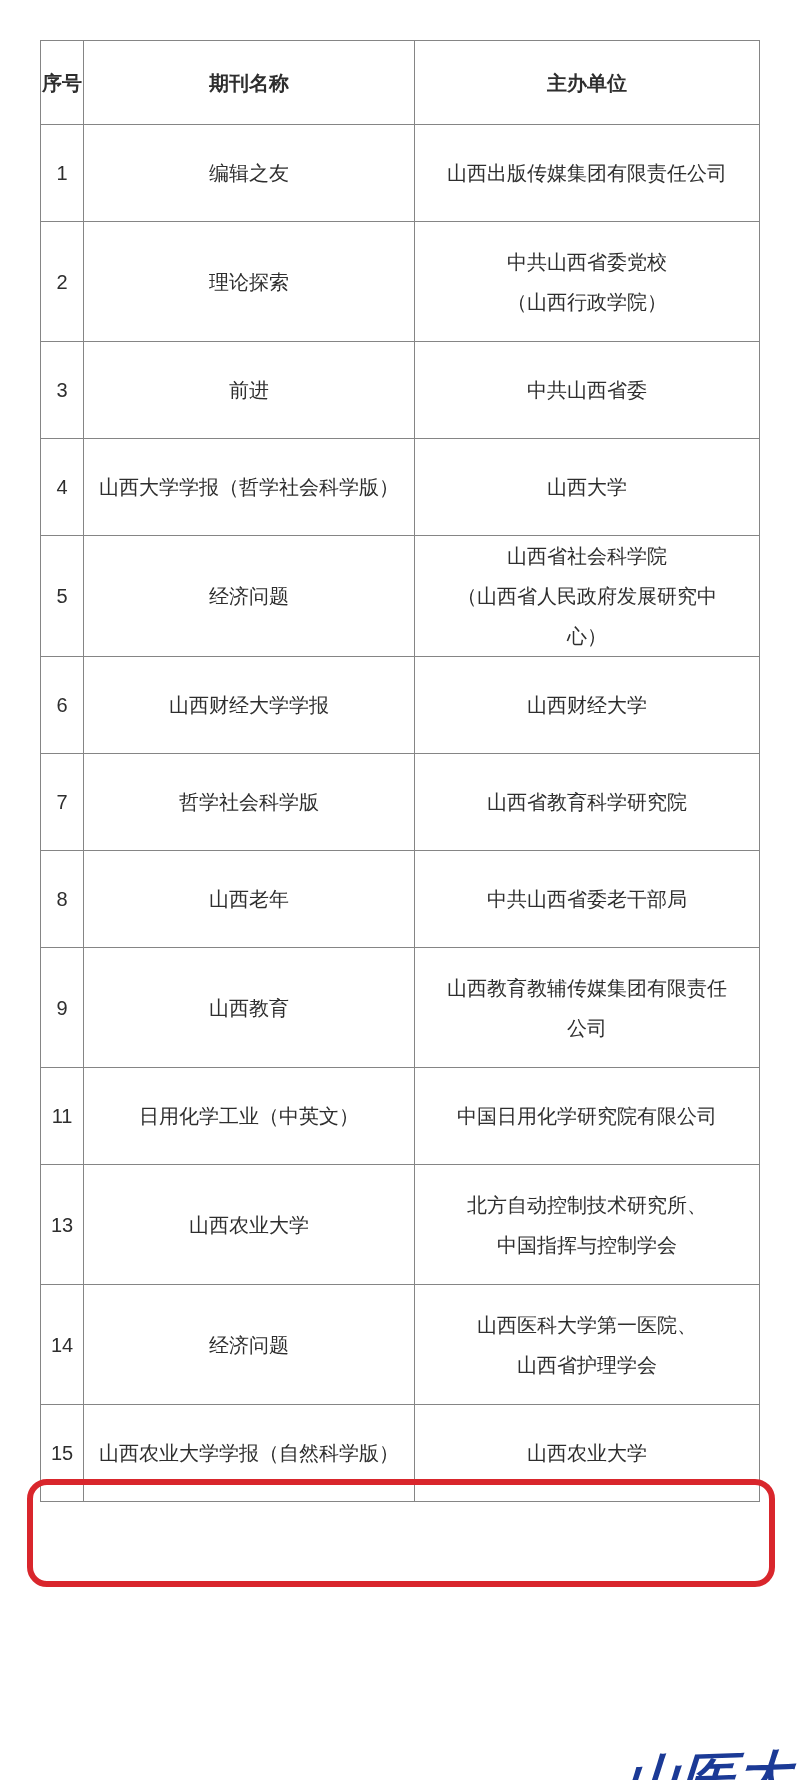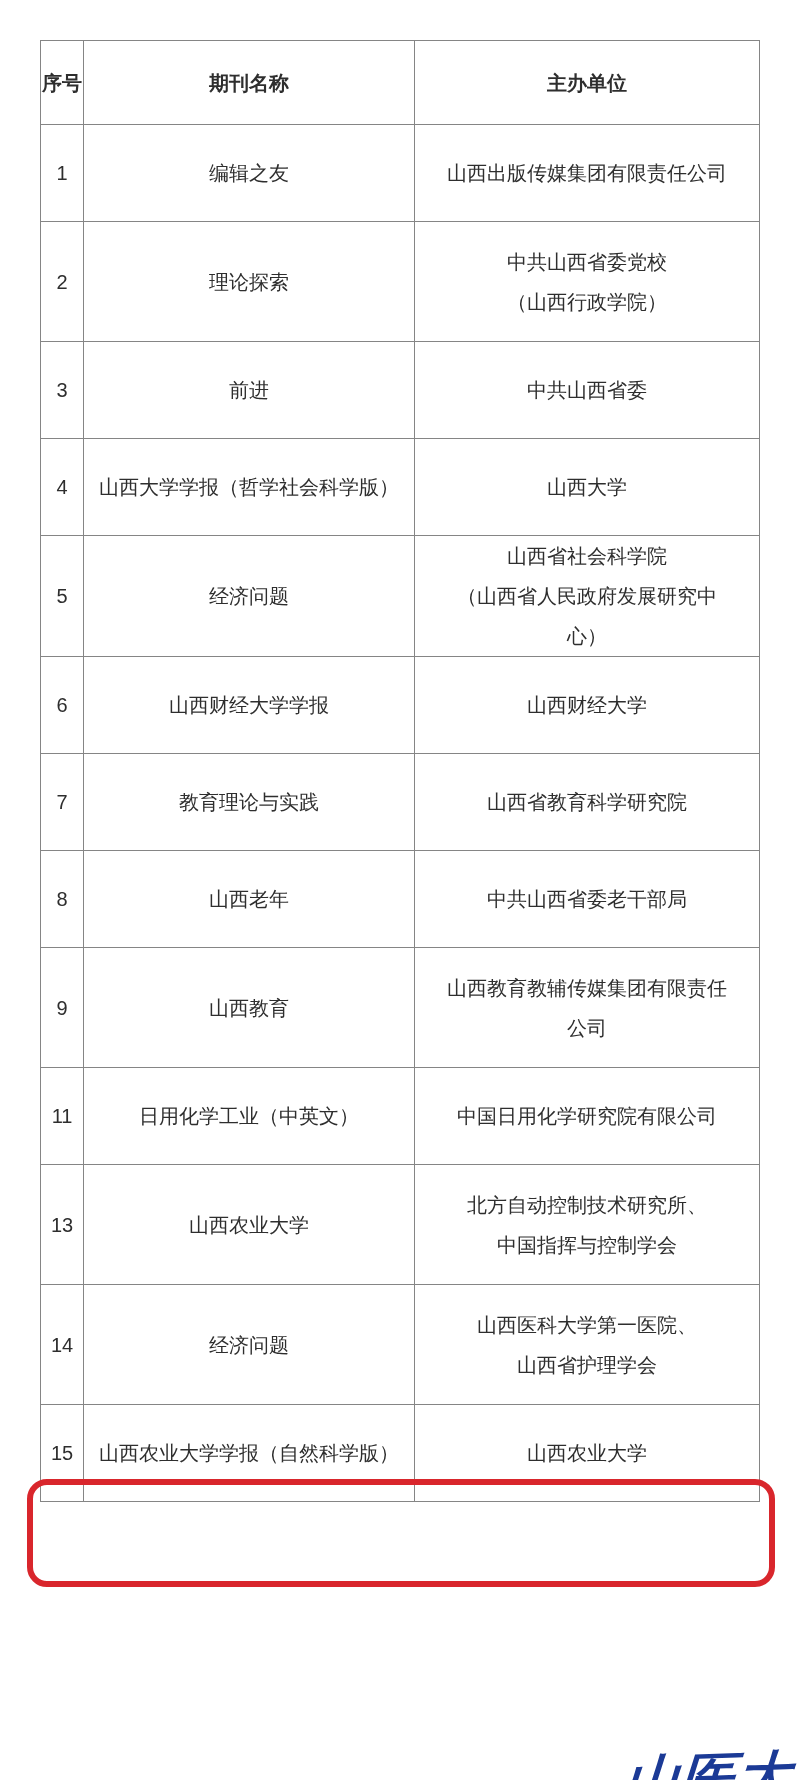--- a/index.html
+++ b/index.html
@@ -117,21 +117,21 @@
             <td class="org-cell">山西省社会科学院
 （山西省人民政府发展研究中心）</td>
           </tr>
           <tr>
             <td>6</td>
             <td class="journal-cell">山西财经大学学报</td>
             <td class="org-cell">山西财经大学</td>
           </tr>
           <tr>
             <td>7</td>
-            <td class="journal-cell">教育理论与实践</td>
+            <td class="journal-cell">哲学社会科学版</td>
             <td class="org-cell">山西省教育科学研究院</td>
           </tr>
           <tr>
             <td>8</td>
             <td class="journal-cell">山西老年</td>
             <td class="org-cell">中共山西省委老干部局</td>
           </tr>
           <tr class="tall">
             <td>9</td>
             <td class="journal-cell">山西教育</td>

